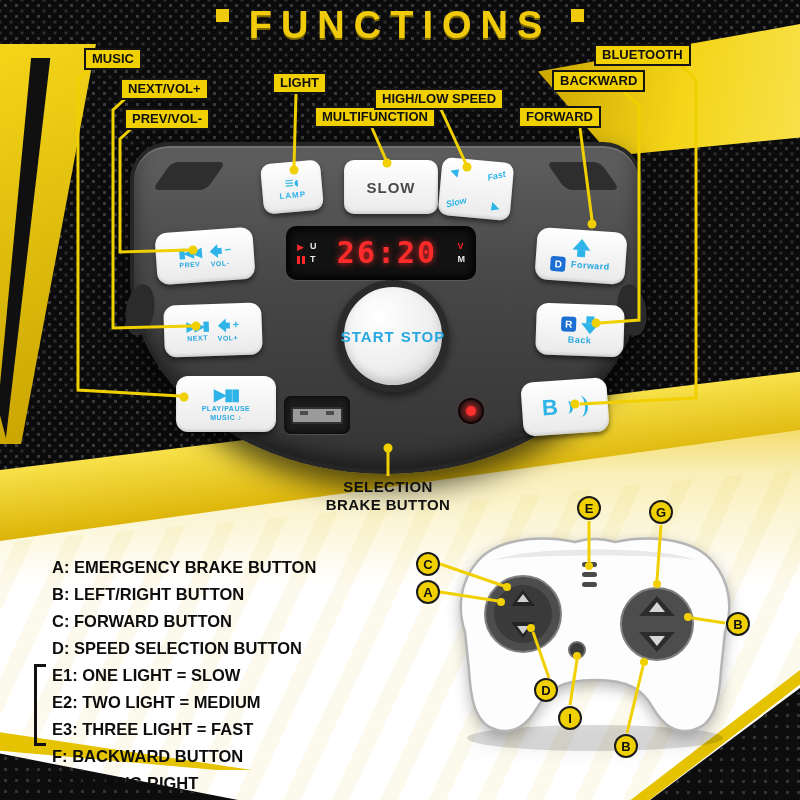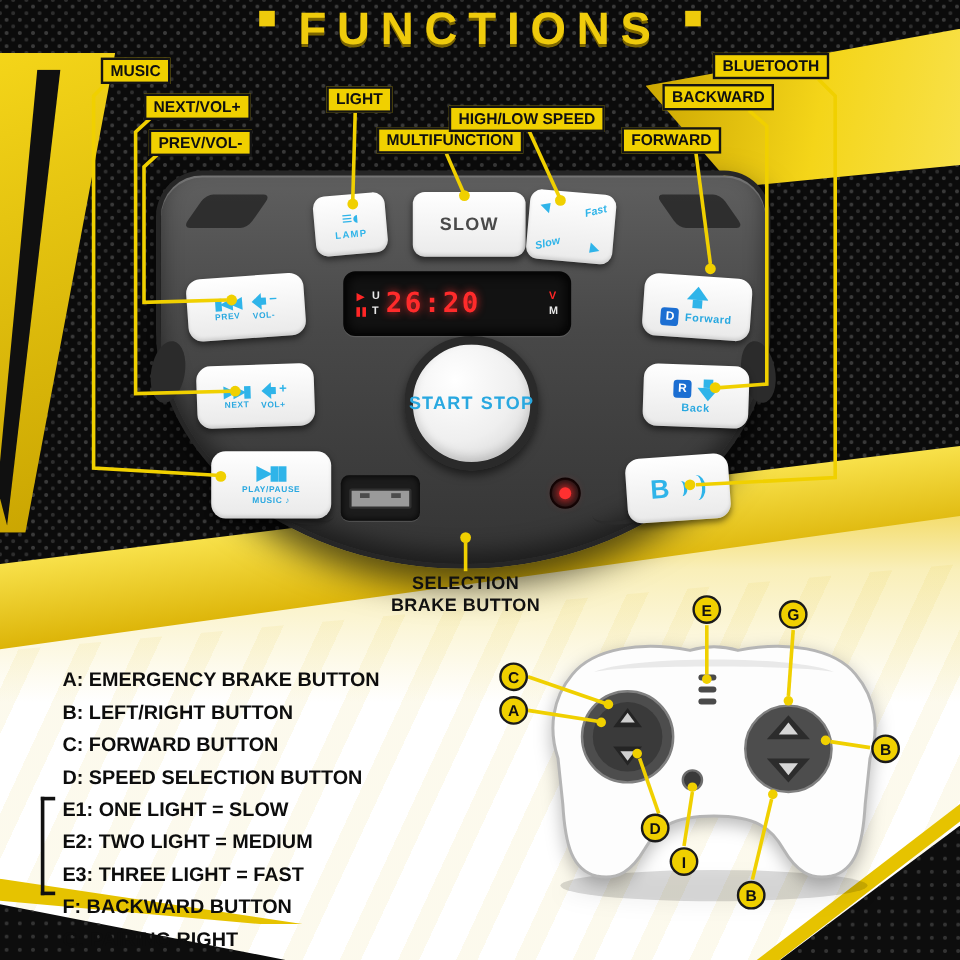--- a/index.html
+++ b/index.html
@@ -73,22 +73,22 @@
   .display{position:absolute;left:152px;top:80px;width:190px;height:54px;background:#121212;
     border:3px solid #060606;border-radius:10px;box-sizing:border-box;z-index:11;
     box-shadow:inset 0 0 10px #000, 0 1px 0 rgba(255,255,255,.1);
     display:flex;align-items:center;padding:0 8px;gap:5px;}
   .disp-col{display:flex;flex-direction:column;justify-content:center;gap:4px;}
   .d-play{color:#ff2626;font-size:9px;line-height:1;}
   .d-pause{display:flex;gap:2px;}
   .d-pause i{display:block;width:3px;height:8px;background:#ff2626;}
   .d-sm{font-size:9px;font-weight:700;line-height:1;}
   .d-white{color:#e8e8e8;} .d-red{color:#ff2626;}
-  .d-time{flex:1;font-family:"DejaVu Sans Mono",monospace;font-weight:700;
-    font-size:23px;color:#ff2b2b;letter-spacing:2px;text-shadow:0 0 7px rgba(255,45,45,.85);line-height:1;}
+  .d-time{flex:1;text-align:center;font-family:"DejaVu Sans Mono",monospace;font-weight:700;
+    font-size:30px;color:#ff2b2b;letter-spacing:2px;text-shadow:0 0 7px rgba(255,45,45,.85);line-height:1;}
   
   .startstop{position:absolute;left:203px;top:134px;width:112px;height:112px;border-radius:50%;
     background:radial-gradient(circle at 36% 30%,#ffffff,#efefef 55%,#cfcfcf);
     border:7px solid #2a2a2a;box-sizing:border-box;z-index:12;
     box-shadow:0 4px 8px rgba(0,0,0,.55), inset 0 -4px 8px rgba(0,0,0,.15);
     display:flex;flex-direction:row;align-items:center;justify-content:center;gap:3px;
     color:#29a8e0;font-size:15px;font-weight:800;letter-spacing:1px;}
   .ss-div{width:44px;height:2px;background:#9ad4ee;}
   
   .sbtn{position:absolute;background:linear-gradient(180deg,#ffffff,#e9e9e9);border-radius:12px;

